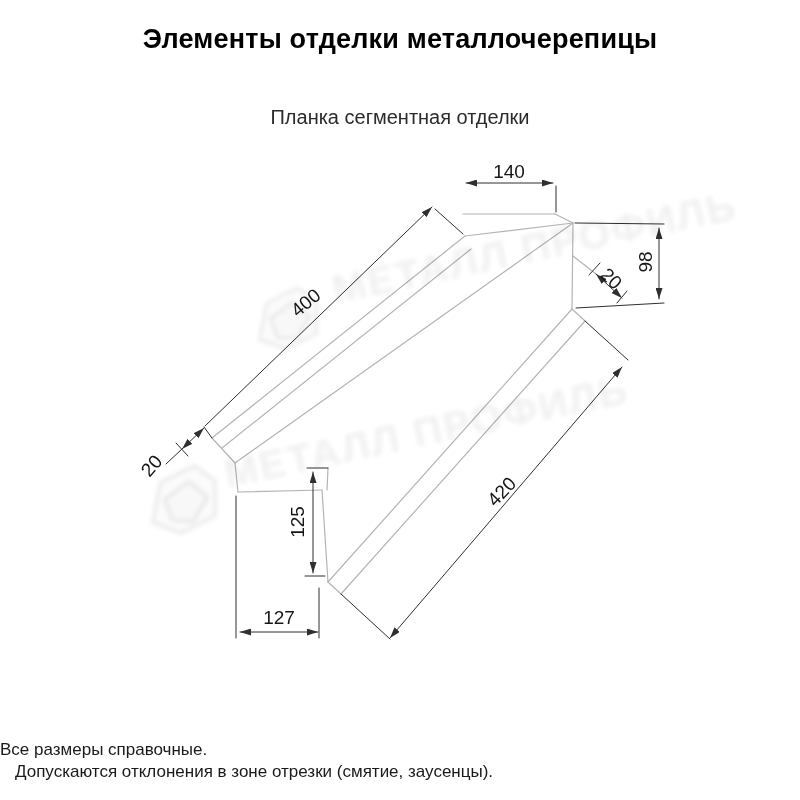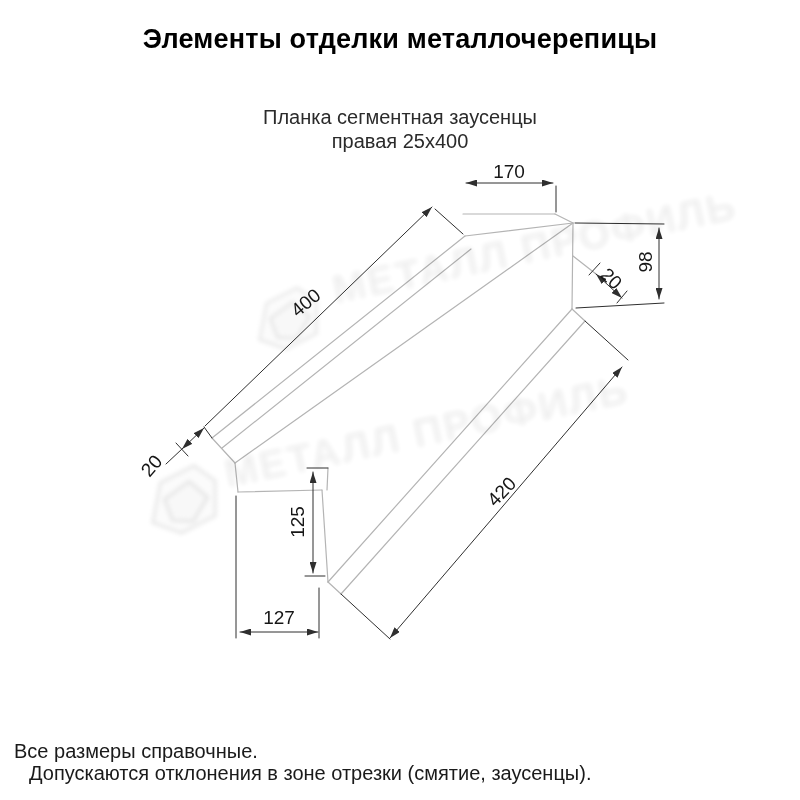--- a/index.html
+++ b/index.html
@@ -7,21 +7,21 @@
        font-family:"Liberation Sans", sans-serif;color:#111;}
   .page{position:absolute;inset:0;width:800px;height:800px;}
 
   .title{position:absolute;left:0;top:24px;width:800px;text-align:center;
          font-size:27px;font-weight:bold;color:#000;letter-spacing:0.2px;}
   .subtitle{position:absolute;left:0;width:800px;text-align:center;
             font-size:20px;font-weight:normal;color:#2b2b2b;}
   .subtitle.l1{top:106px;}
   .subtitle.l2{top:130px;}
 
-  .footer{position:absolute;left:14px;font-size:20px;color:#1a1a1a;}
+  .footer{position:absolute;left:0;font-size:17px;color:#1a1a1a;}
   .footer.f1{top:740px;}
   .footer.f2{top:762px;margin-left:15px;}
 
   svg.draw{position:absolute;left:0;top:0;z-index:1;}
   .outline{stroke:#b4b4b4;stroke-width:1.2;fill:none;stroke-linecap:round;}
   .dim{stroke:#2f2f2f;stroke-width:1;fill:none;stroke-linecap:round;}
 
   .dimlabel{position:absolute;width:60px;height:22px;line-height:22px;
             text-align:center;font-size:19px;color:#161616;z-index:3;}
   .rot-90{transform:rotate(-90deg);}
@@ -38,22 +38,21 @@
            transform:rotate(-14deg);}
   .wm-logo svg{display:block;}
   .wm-logo polygon{fill:rgba(0,0,0,0.015);stroke:rgba(0,0,0,0.09);stroke-width:2;}
 </style>
 </head>
 <body>
 
 <div class="page">
 
   <div class="title">Элементы отделки металлочерепицы</div>
-  <div class="subtitle l1">Планка сегментная заусенцы</div>
-  <div class="subtitle l2">правая 25х400</div>
+  <div class="subtitle l1">Планка сегментная отделки</div>
 
   <svg class="draw" width="800" height="800" viewBox="0 0 800 800">
     <defs>
       <marker id="arr" markerUnits="userSpaceOnUse" markerWidth="11" markerHeight="7" viewBox="0 0 11 7" refX="11" refY="3.5" orient="auto-start-reverse">
         <path d="M0,0 L11,3.5 L0,7 Z" fill="#2f2f2f"></path>
       </marker>
     </defs>
 
     <g class="outline">
       <path d="M212,438 L465,236"></path>
@@ -118,21 +117,21 @@
   <div class="wm-logo" style="left:135px;top:466px;">
     <svg width="100" height="68" viewBox="0 0 56 48">
       <polygon points="2,34 14,8 40,2 52,16 46,40 20,46"></polygon>
       <polygon points="14,20 34,12 44,26 30,40 16,36"></polygon>
     </svg>
   </div>
   <div class="wm" style="left:225px;top:452px;">
     <span class="wm-text">МЕТАЛЛ ПРОФИЛЬ</span>
   </div>
 
-  <div class="dimlabel" style="left:479px;top:161px;">170</div>
+  <div class="dimlabel" style="left:479px;top:161px;">140</div>
   <div class="dimlabel rot-90" style="left:616px;top:251px;">98</div>
   <div class="dimlabel rot44" style="left:581px;top:268px;">20</div>
   <div class="dimlabel rot-40n" style="left:276px;top:292px;">400</div>
   <div class="dimlabel rot-46n" style="left:472px;top:481px;">420</div>
   <div class="dimlabel rot-49n" style="left:122px;top:455px;">20</div>
   <div class="dimlabel rot-90" style="left:268px;top:511px;">125</div>
   <div class="dimlabel" style="left:249px;top:607px;">127</div>
 
   <div class="footer f1">Все размеры справочные.</div>
   <div class="footer f2">Допускаются отклонения в зоне отрезки (смятие, заусенцы).</div>

